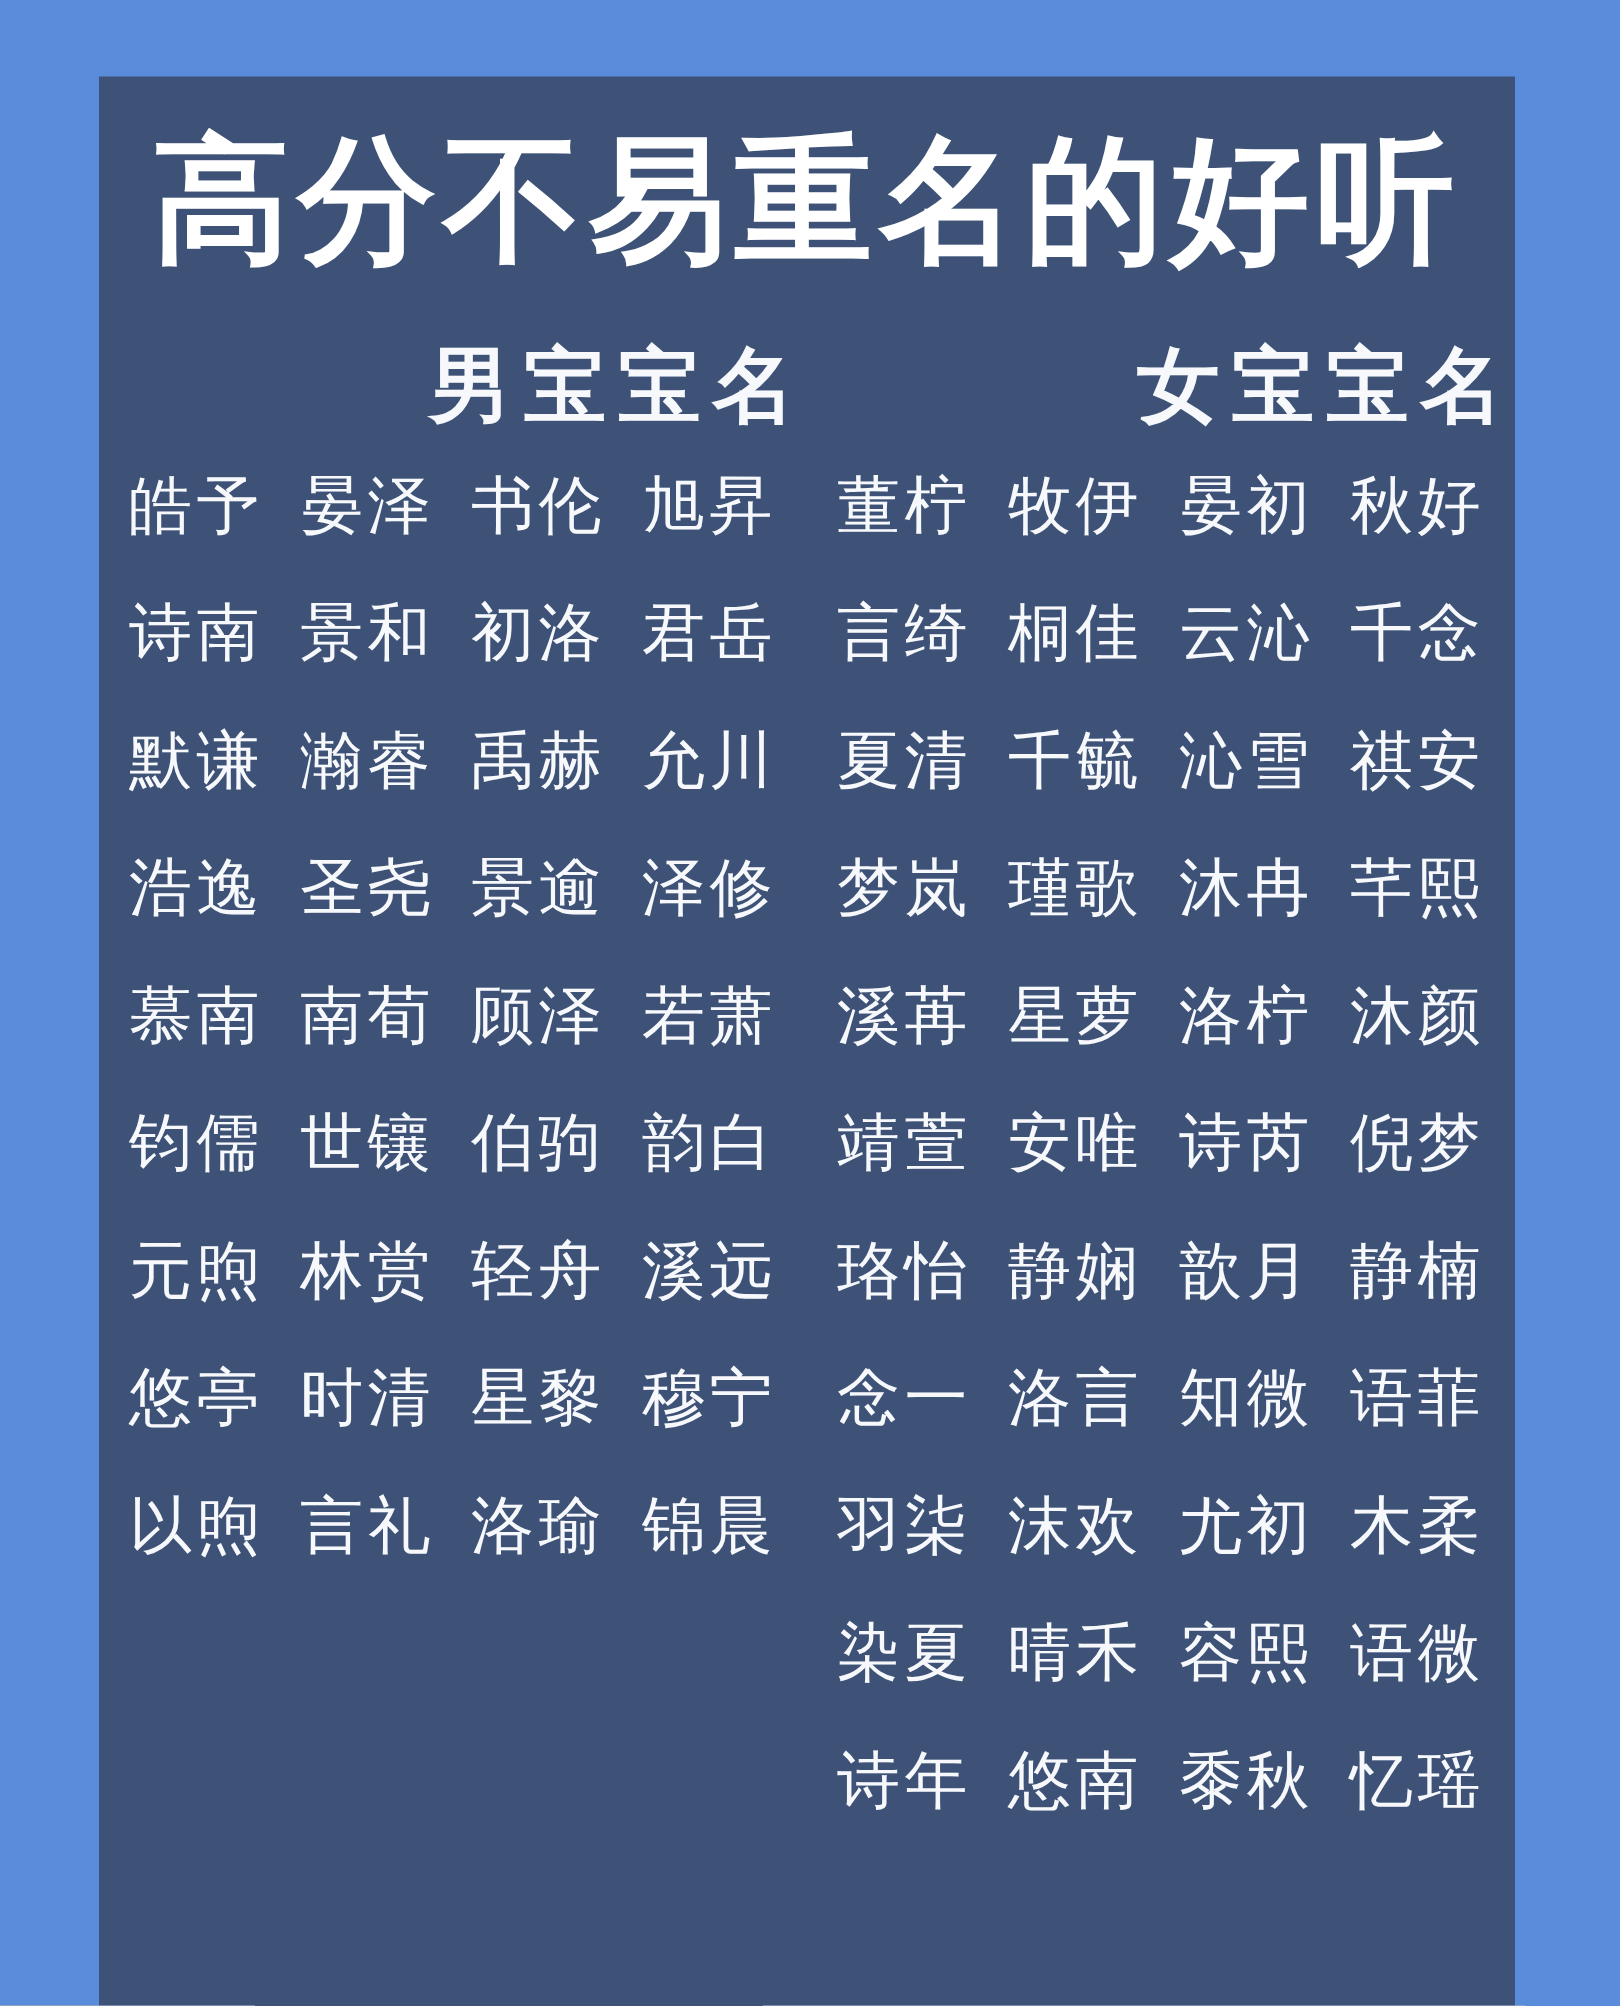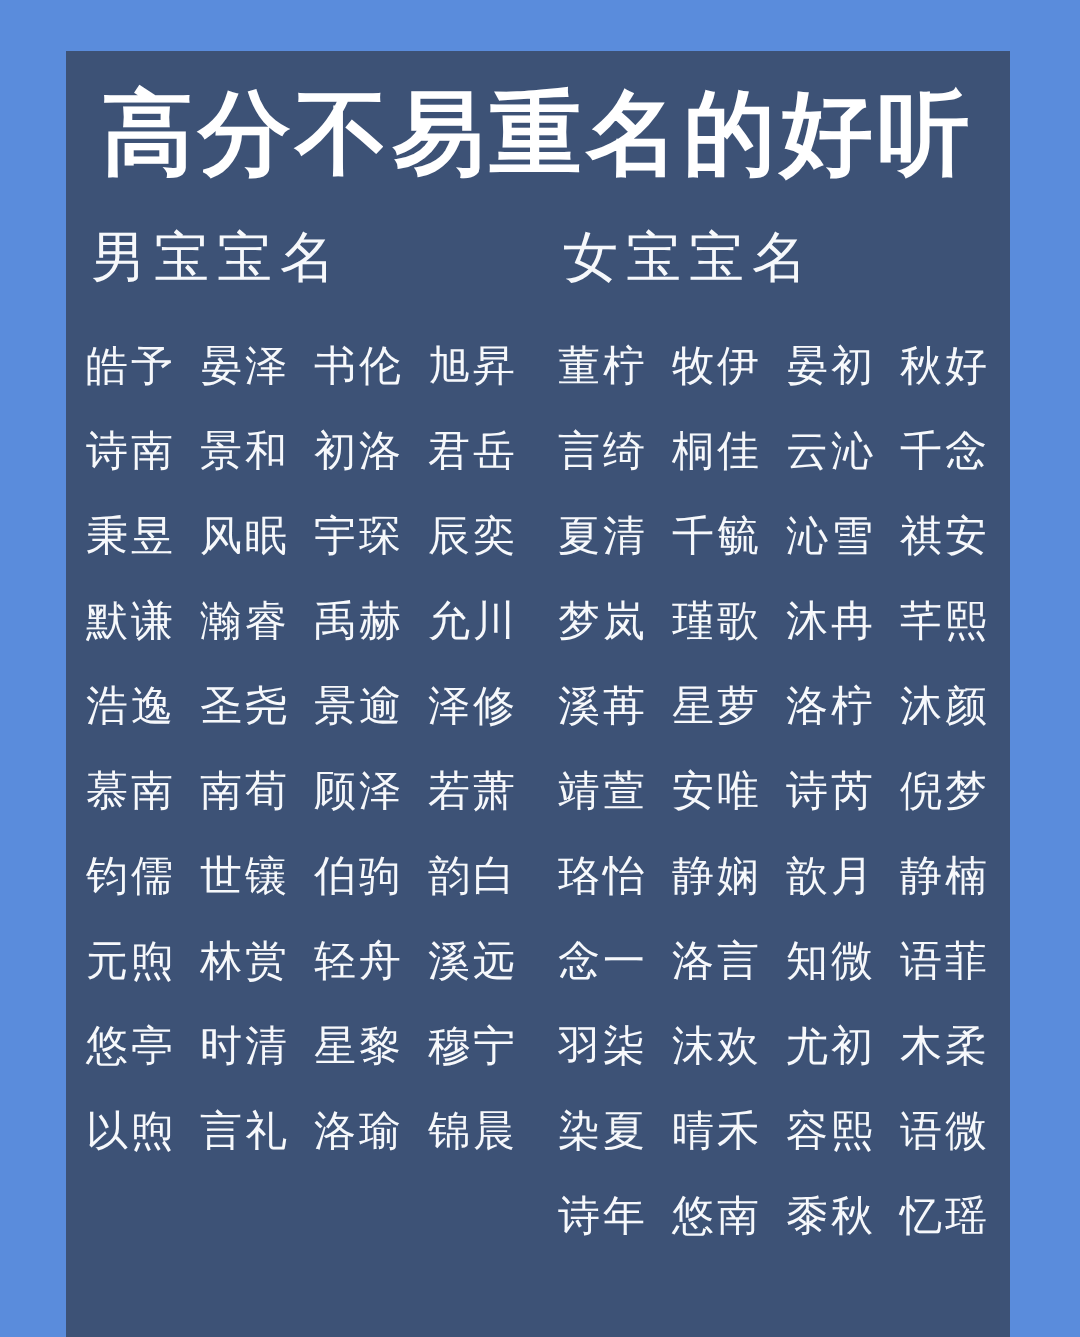--- a/index.html
+++ b/index.html
@@ -41,38 +41,38 @@
     color: #ffffff;
     white-space: nowrap;
   }
   .headers {
     display: flex;
     margin-top: 38px;
     height: 62px;
   }
   .header {
     flex: 1;
-    text-align: left;
+    text-align: right;
     font-size: 55px;
-    font-weight: 400;
+    font-weight: 700;
     letter-spacing: 8px;
     line-height: 62px;
     padding-left: 25px;
   }
   .names {
     display: flex;
     margin-top: 20px;
   }
   .col {
     flex: 1;
   }
   .name-row {
     height: 85px;
     display: flex;
-    align-items: flex-end;
+    align-items: flex-start;
     justify-content: center;
     gap: 24px;
     font-size: 42px;
     font-weight: 500;
     white-space: nowrap;
   }
   .name-cell {
     letter-spacing: 3px;
   }
 </style>
@@ -94,26 +94,20 @@
             <span class="name-cell">书伦</span>
             <span class="name-cell">旭昇</span>
           </div>
           <div class="name-row">
             <span class="name-cell">诗南</span>
             <span class="name-cell">景和</span>
             <span class="name-cell">初洛</span>
             <span class="name-cell">君岳</span>
           </div>
           <div class="name-row">
-            <span class="name-cell">秉昱</span>
-            <span class="name-cell">风眠</span>
-            <span class="name-cell">宇琛</span>
-            <span class="name-cell">辰奕</span>
-          </div>
-          <div class="name-row">
             <span class="name-cell">默谦</span>
             <span class="name-cell">瀚睿</span>
             <span class="name-cell">禹赫</span>
             <span class="name-cell">允川</span>
           </div>
           <div class="name-row">
             <span class="name-cell">浩逸</span>
             <span class="name-cell">圣尧</span>
             <span class="name-cell">景逾</span>
             <span class="name-cell">泽修</span>

